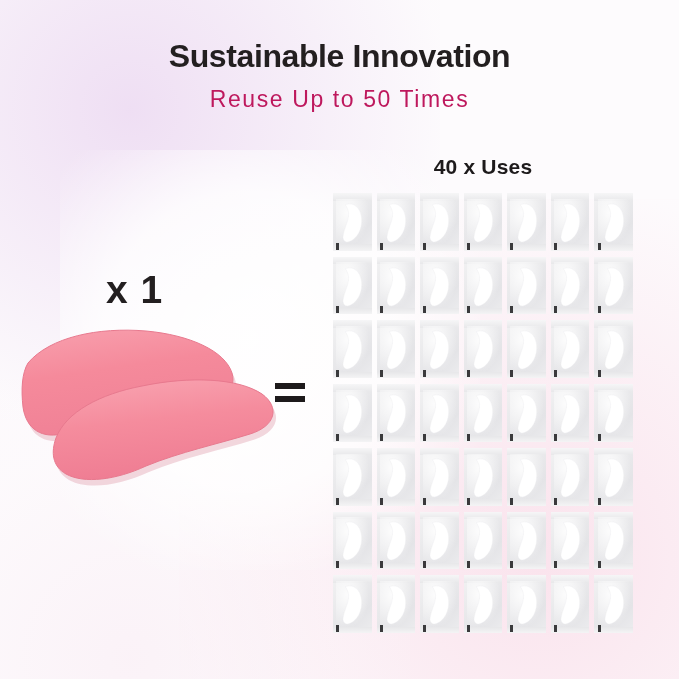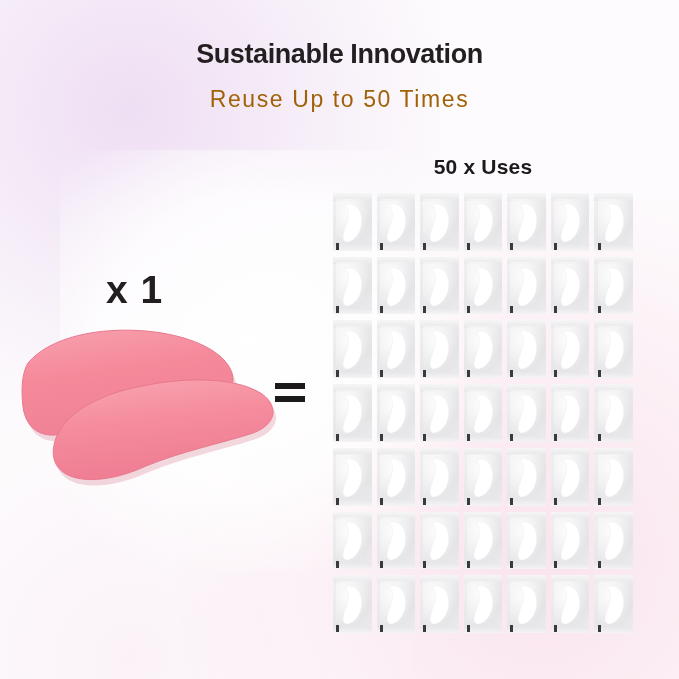--- a/index.html
+++ b/index.html
@@ -75,37 +75,37 @@
         rgba(255,255,255,0.0) 78%);
   }
 
   
   .title {
     position: absolute;
     left: 0;
     top: 40px;
     width: 679px;
     text-align: center;
-    font-size: 27px;
+    font-size: 32px;
     font-weight: bold;
     letter-spacing: -0.4px;
     color: #231f20;
     line-height: 1.05;
     white-space: nowrap;
   }
   .subtitle {
     position: absolute;
     left: 0;
     top: 86px;
     width: 679px;
     text-align: center;
     font-size: 23px;
     font-weight: normal;
     letter-spacing: 1.6px;
-    color: #a16207;
+    color: #be185d;
     line-height: 1.2;
     white-space: nowrap;
   }
 
   .grid-caption {
     position: absolute;
     left: 333px;
     top: 155px;
     width: 300px;
     text-align: center;
@@ -231,21 +231,21 @@
   <div class="bg-base"></div>
   <div class="bg-tl"></div>
   <div class="bg-br"></div>
   <div class="bg-bl"></div>
   <div class="bg-center"></div>
 
   <div class="title">Sustainable Innovation</div>
 
   <div class="subtitle">Reuse Up to 50 Times</div>
 
-  <div class="grid-caption">50 x Uses</div>
+  <div class="grid-caption">40 x Uses</div>
 
   <div class="multiplier">x 1</div>
 
   <div class="equals">
     <span class="bar b1"></span>
     <span class="bar b2"></span>
   </div>
 
   <div class="patches">
 

